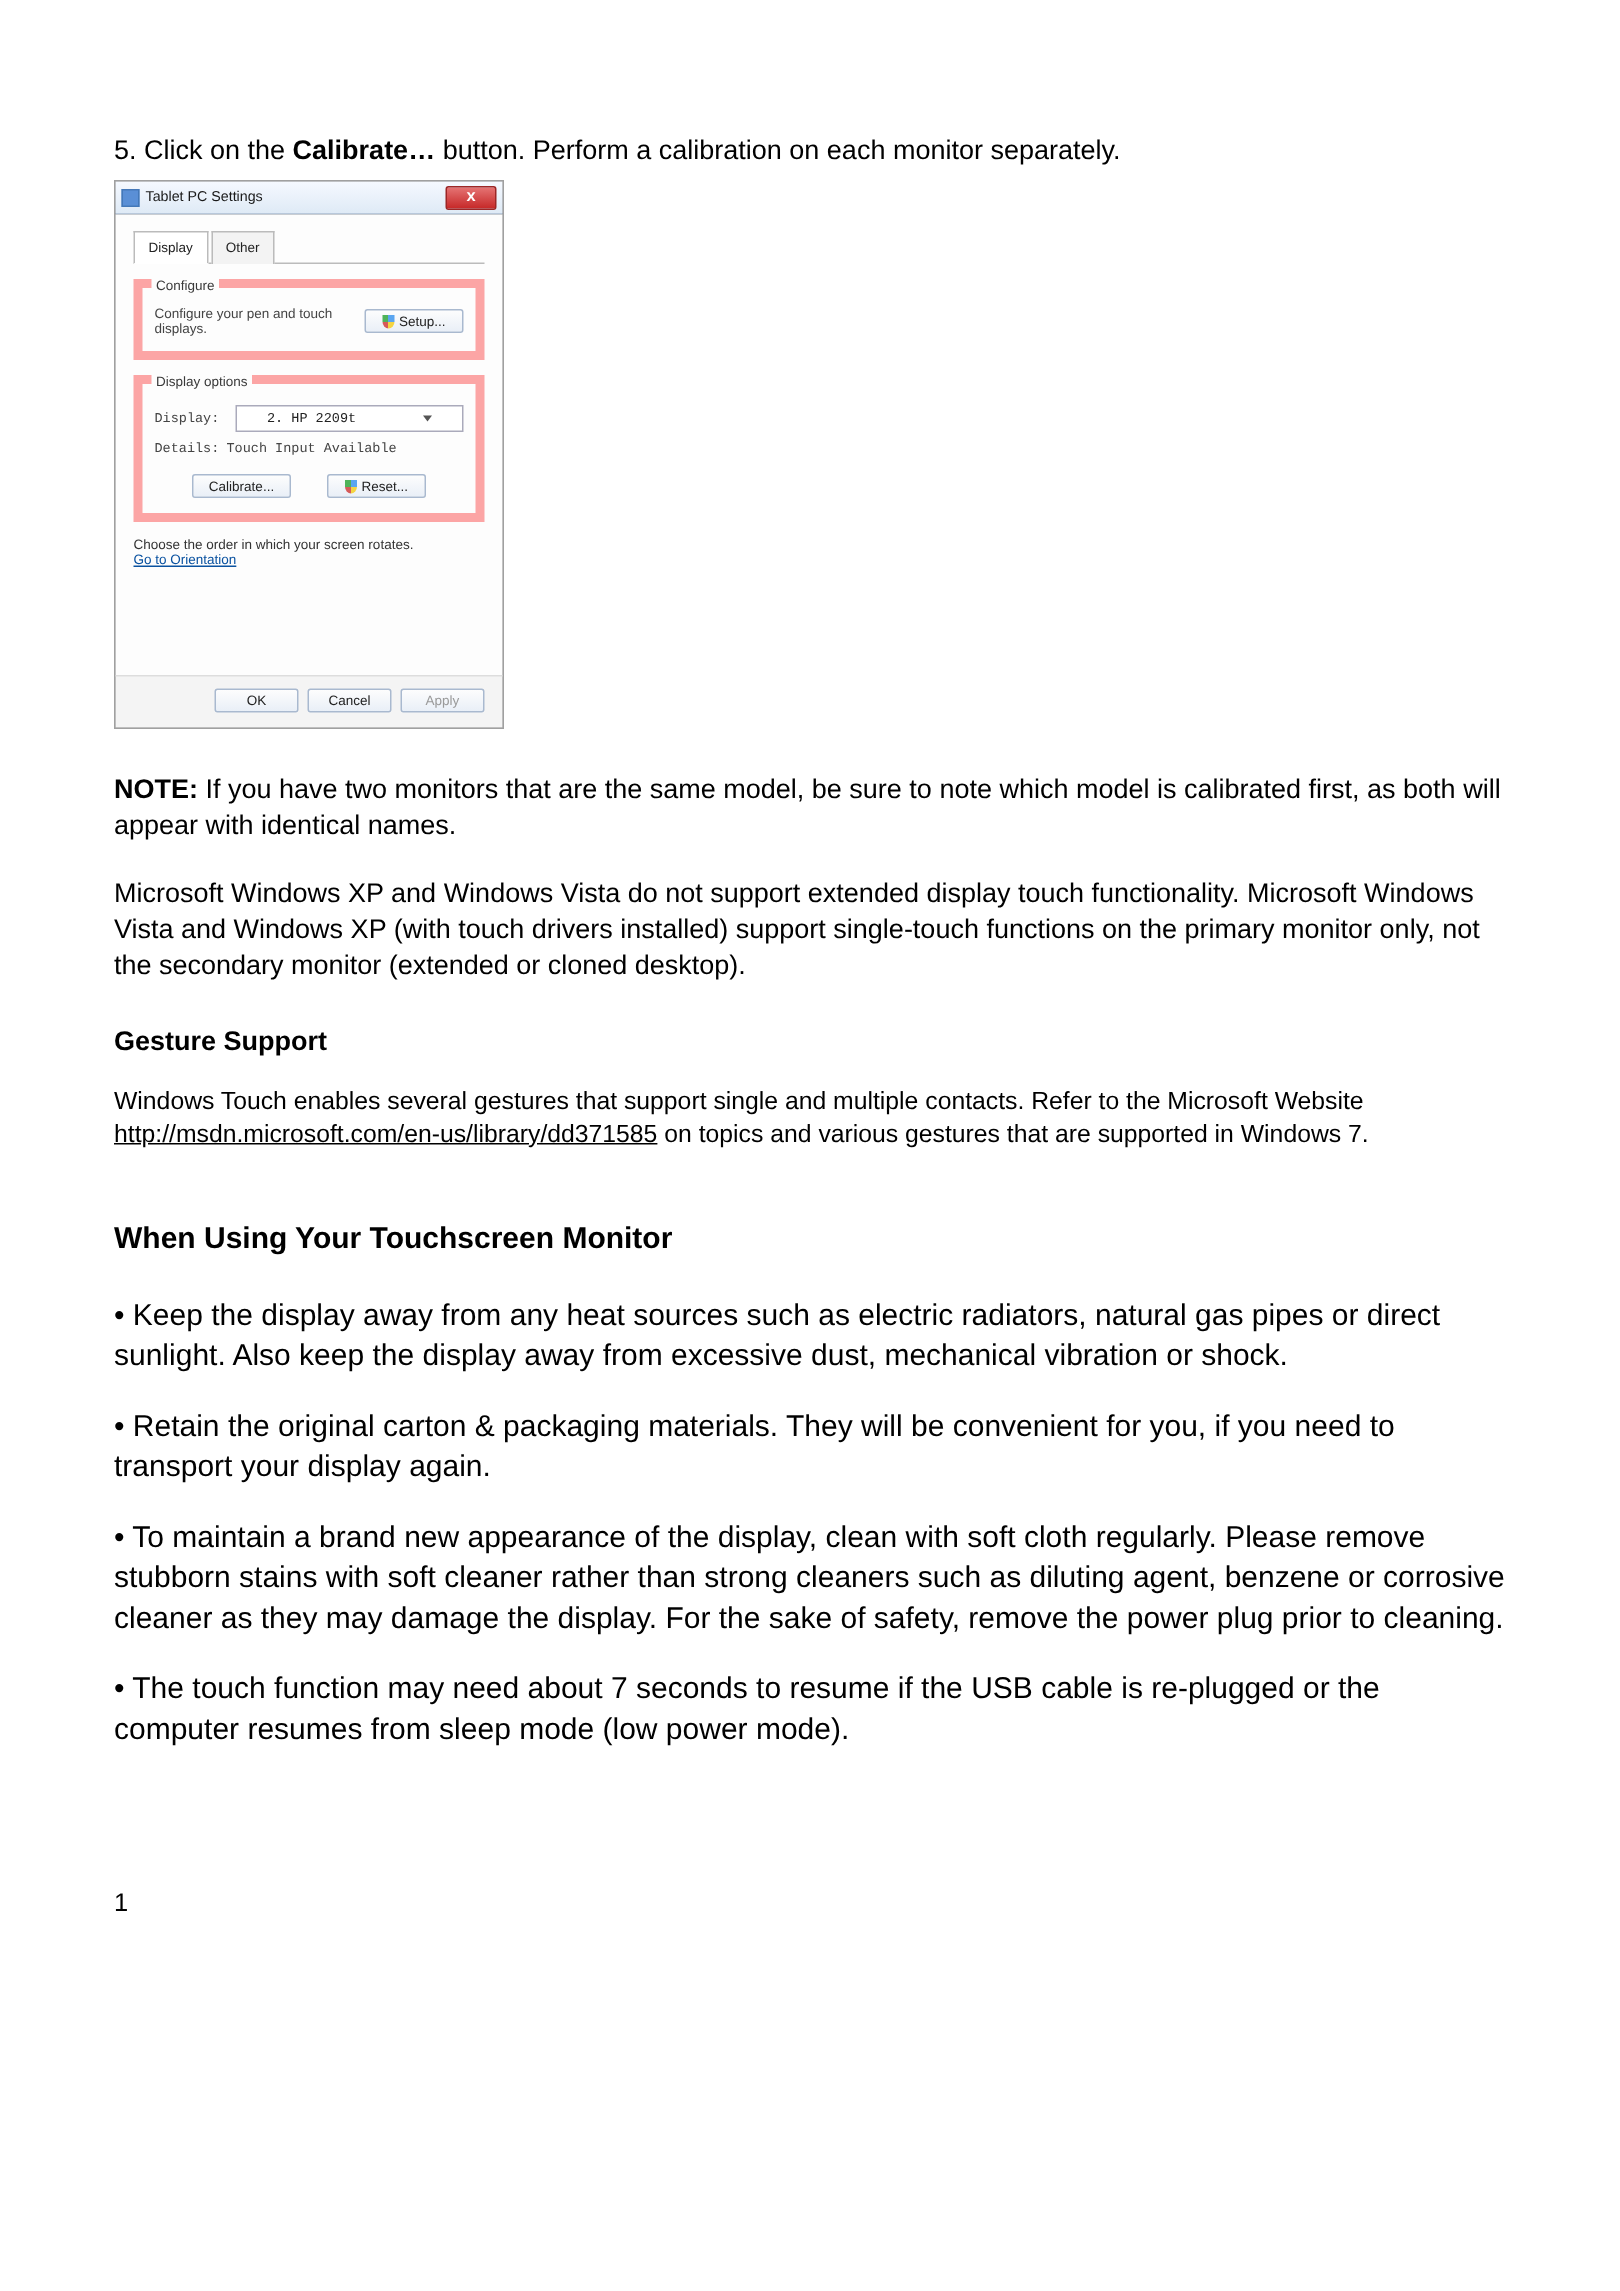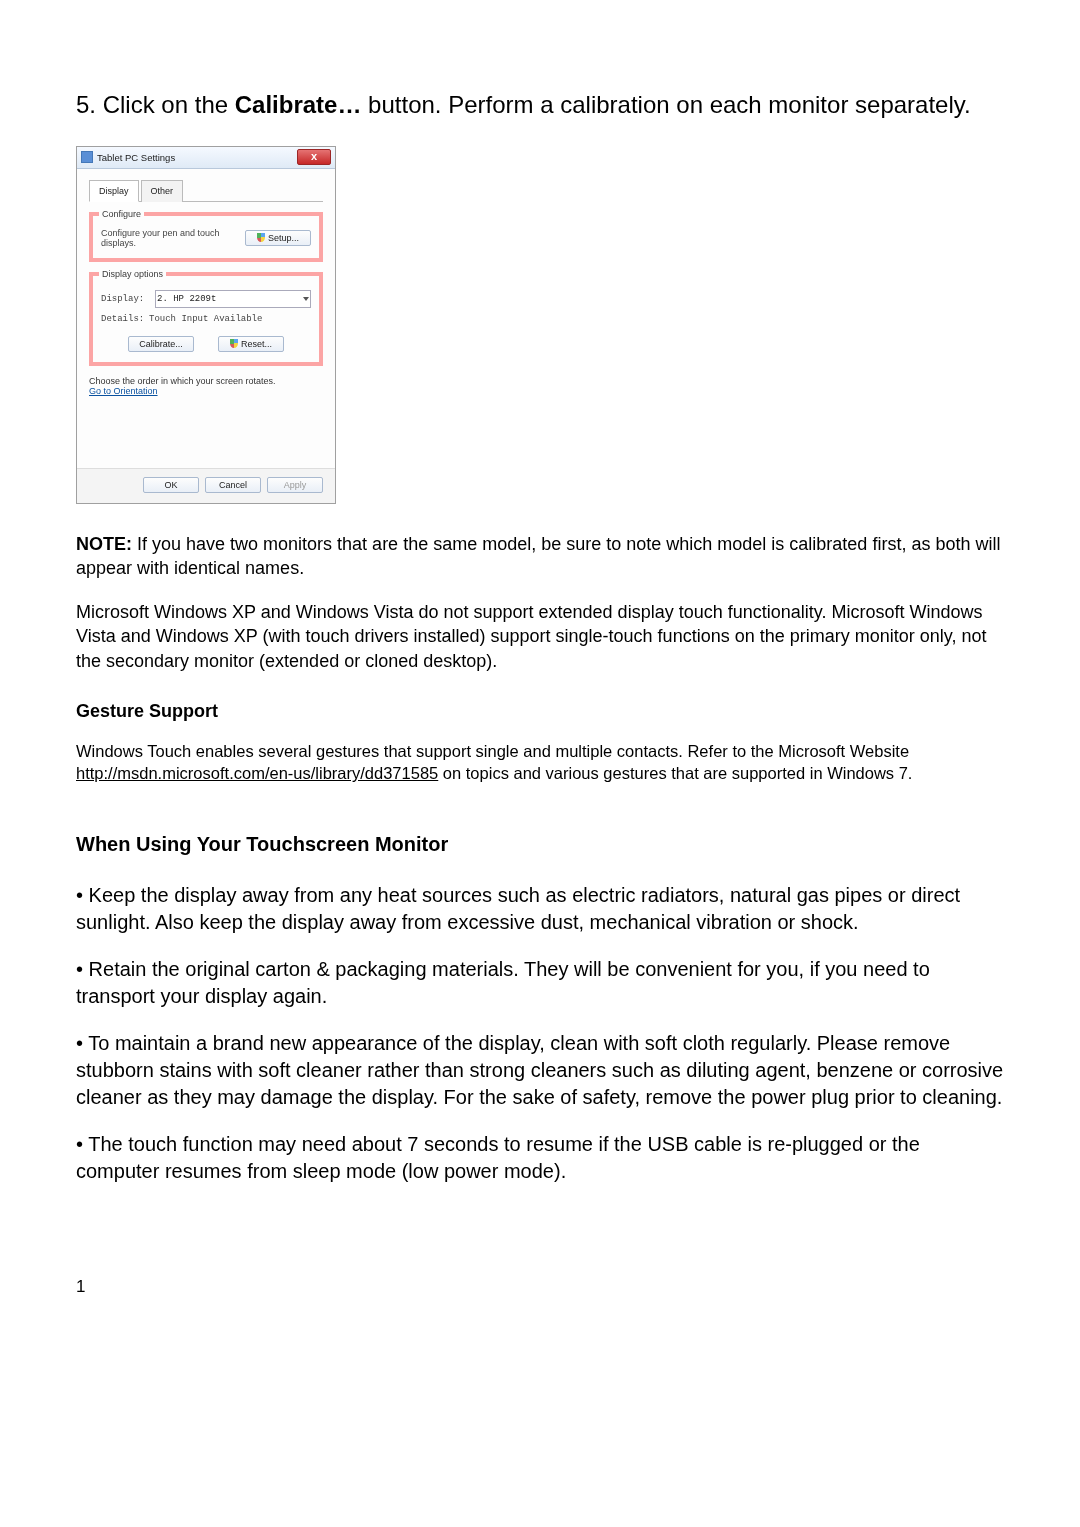--- a/index.html
+++ b/index.html
@@ -8,23 +8,23 @@
     padding: 0;
     background: #fff;
     font-family: Arial, Helvetica, sans-serif;
     color: #000;
     width: 1080px;
   }
   .page {
     padding: 88px 76px 60px 76px;
   }
   .instruction {
-    font-size: 24px;
+    font-size: 18px;
     line-height: 1.4;
-    margin-bottom: 24px;
+    margin-bottom: 7px;
   }
   .instruction b { font-weight: bold; }
   .dialog-wrap {
     margin: 0 0 28px 0;
   }
   .dialog {
     width: 260px;
     border: 1px solid #a0a0a0;
     font-family: "Segoe UI", Tahoma, sans-serif;
     font-size: 9px;
@@ -78,21 +78,21 @@
     background: #f3f3f3;
     position: relative;
     top: 1px;
     margin-right: 2px;
   }
   .tab.active {
     background: #fff;
     border-bottom: 1px solid #fff;
   }
   .fieldset {
-    border: 4px solid #fca5a5;
+    border: 6px solid #fca5a5;
     padding: 8px 8px 10px 8px;
     margin-bottom: 10px;
     position: relative;
   }
   .fieldset .legend {
     position: absolute;
     top: -7px; left: 6px;
     background: #fdfdfd;
     padding: 0 3px;
     font-size: 9px;
@@ -126,21 +126,21 @@
   .winbtn.disabled { color: #9a9a9a; }
   .combo {
     flex: 1;
     border: 1px solid #aab;
     background: #fff;
     height: 18px;
     margin-left: 6px;
     display: flex;
     align-items: center;
     justify-content: space-between;
-    padding: 0 1px;
+    padding: 0 20px;
   }
   .combo .caret {
     width: 0; height: 0;
     border-left: 3px solid transparent;
     border-right: 3px solid transparent;
     border-top: 4px solid #555;
   }
   .display-opts .row2 {
     display: flex;
     align-items: center;

